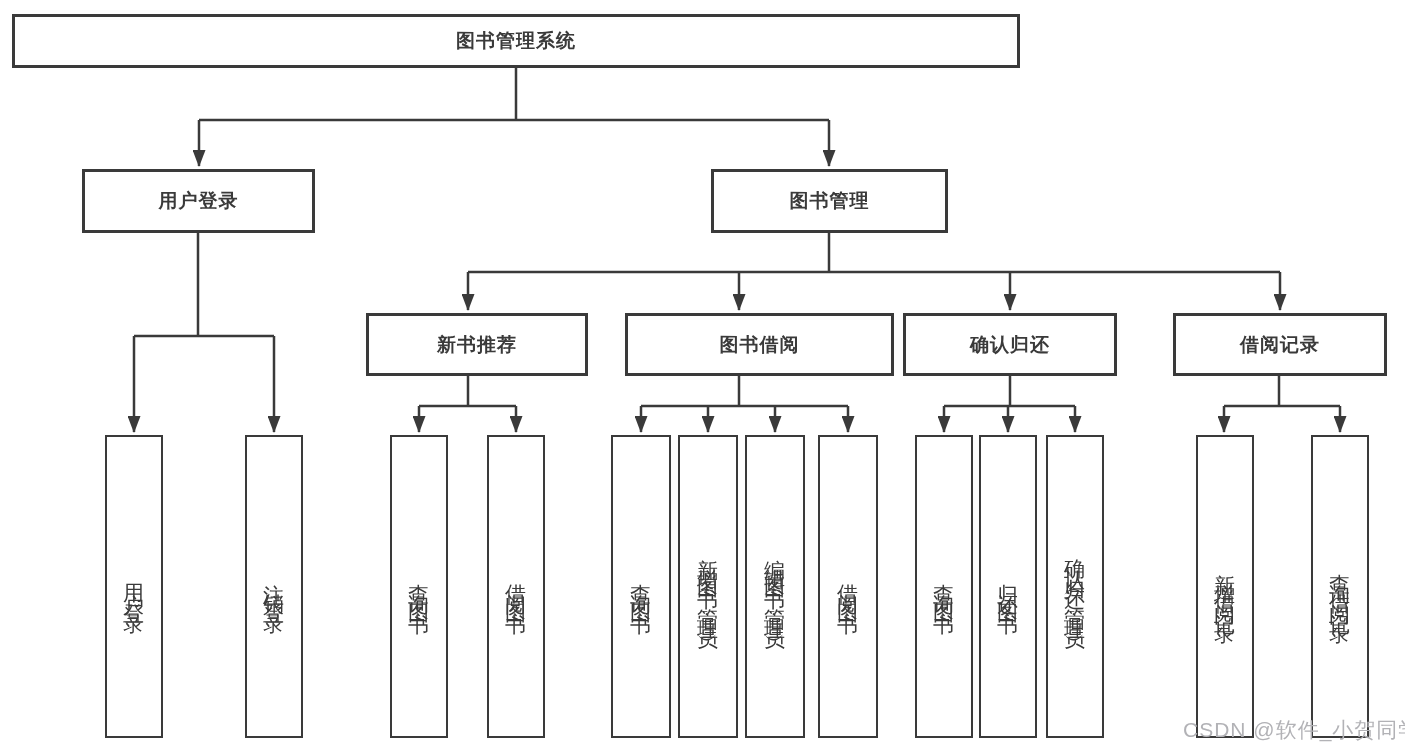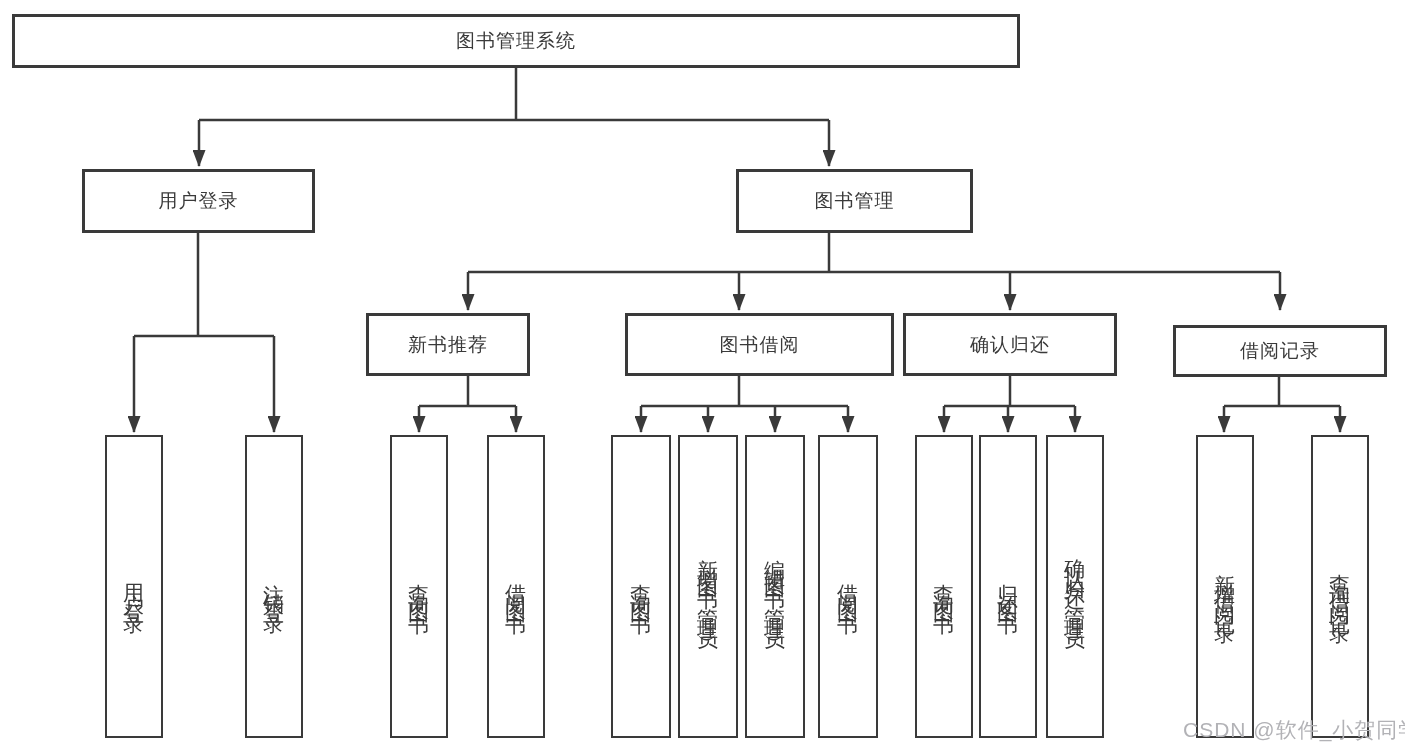--- a/index.html
+++ b/index.html
@@ -23,20 +23,21 @@
     border: 3px solid #3a3a3a;
     background: #ffffff;
     display: flex;
     align-items: center;
     justify-content: center;
     color: #3a3a3a;
   }
   .node.h-label {
     font-size: 19px;
     letter-spacing: 1px;
+    font-weight: bold;
   }
   .node.root { border-width: 3px; }
   .node.leaf { border-width: 2.5px; }
   .leaf .vtext {
     writing-mode: vertical-rl;
     text-orientation: mixed;
     font-size: 21px;
     line-height: 1;
     letter-spacing: 10px;
     white-space: nowrap;
@@ -95,34 +96,34 @@
     </g>
   </svg>
 
   <div class="node root h-label" style="left:12px; top:14px; width:1008px; height:54px;">
     <span>图书管理系统</span>
   </div>
 
   <div class="node h-label" style="left:82px; top:169px; width:233px; height:64px;">
     <span>用户登录</span>
   </div>
-  <div class="node h-label" style="left:736px; top:169px; width:237px; height:64px;">
+  <div class="node h-label" style="left:711px; top:169px; width:237px; height:64px;">
     <span>图书管理</span>
   </div>
 
-  <div class="node h-label" style="left:366px; top:313px; width:164px; height:63px;">
+  <div class="node h-label" style="left:366px; top:313px; width:222px; height:63px;">
     <span>新书推荐</span>
   </div>
   <div class="node h-label" style="left:625px; top:313px; width:269px; height:63px;">
     <span>图书借阅</span>
   </div>
   <div class="node h-label" style="left:903px; top:313px; width:214px; height:63px;">
     <span>确认归还</span>
   </div>
-  <div class="node h-label" style="left:1173px; top:325px; width:214px; height:52px;">
+  <div class="node h-label" style="left:1173px; top:313px; width:214px; height:63px;">
     <span>借阅记录</span>
   </div>
 
   <div class="node leaf" style="left:105px; top:435px; width:58px; height:303px;">
     <span class="vtext">用户登录</span>
   </div>
   <div class="node leaf" style="left:245px; top:435px; width:58px; height:303px;">
     <span class="vtext">注销登录</span>
   </div>
 

